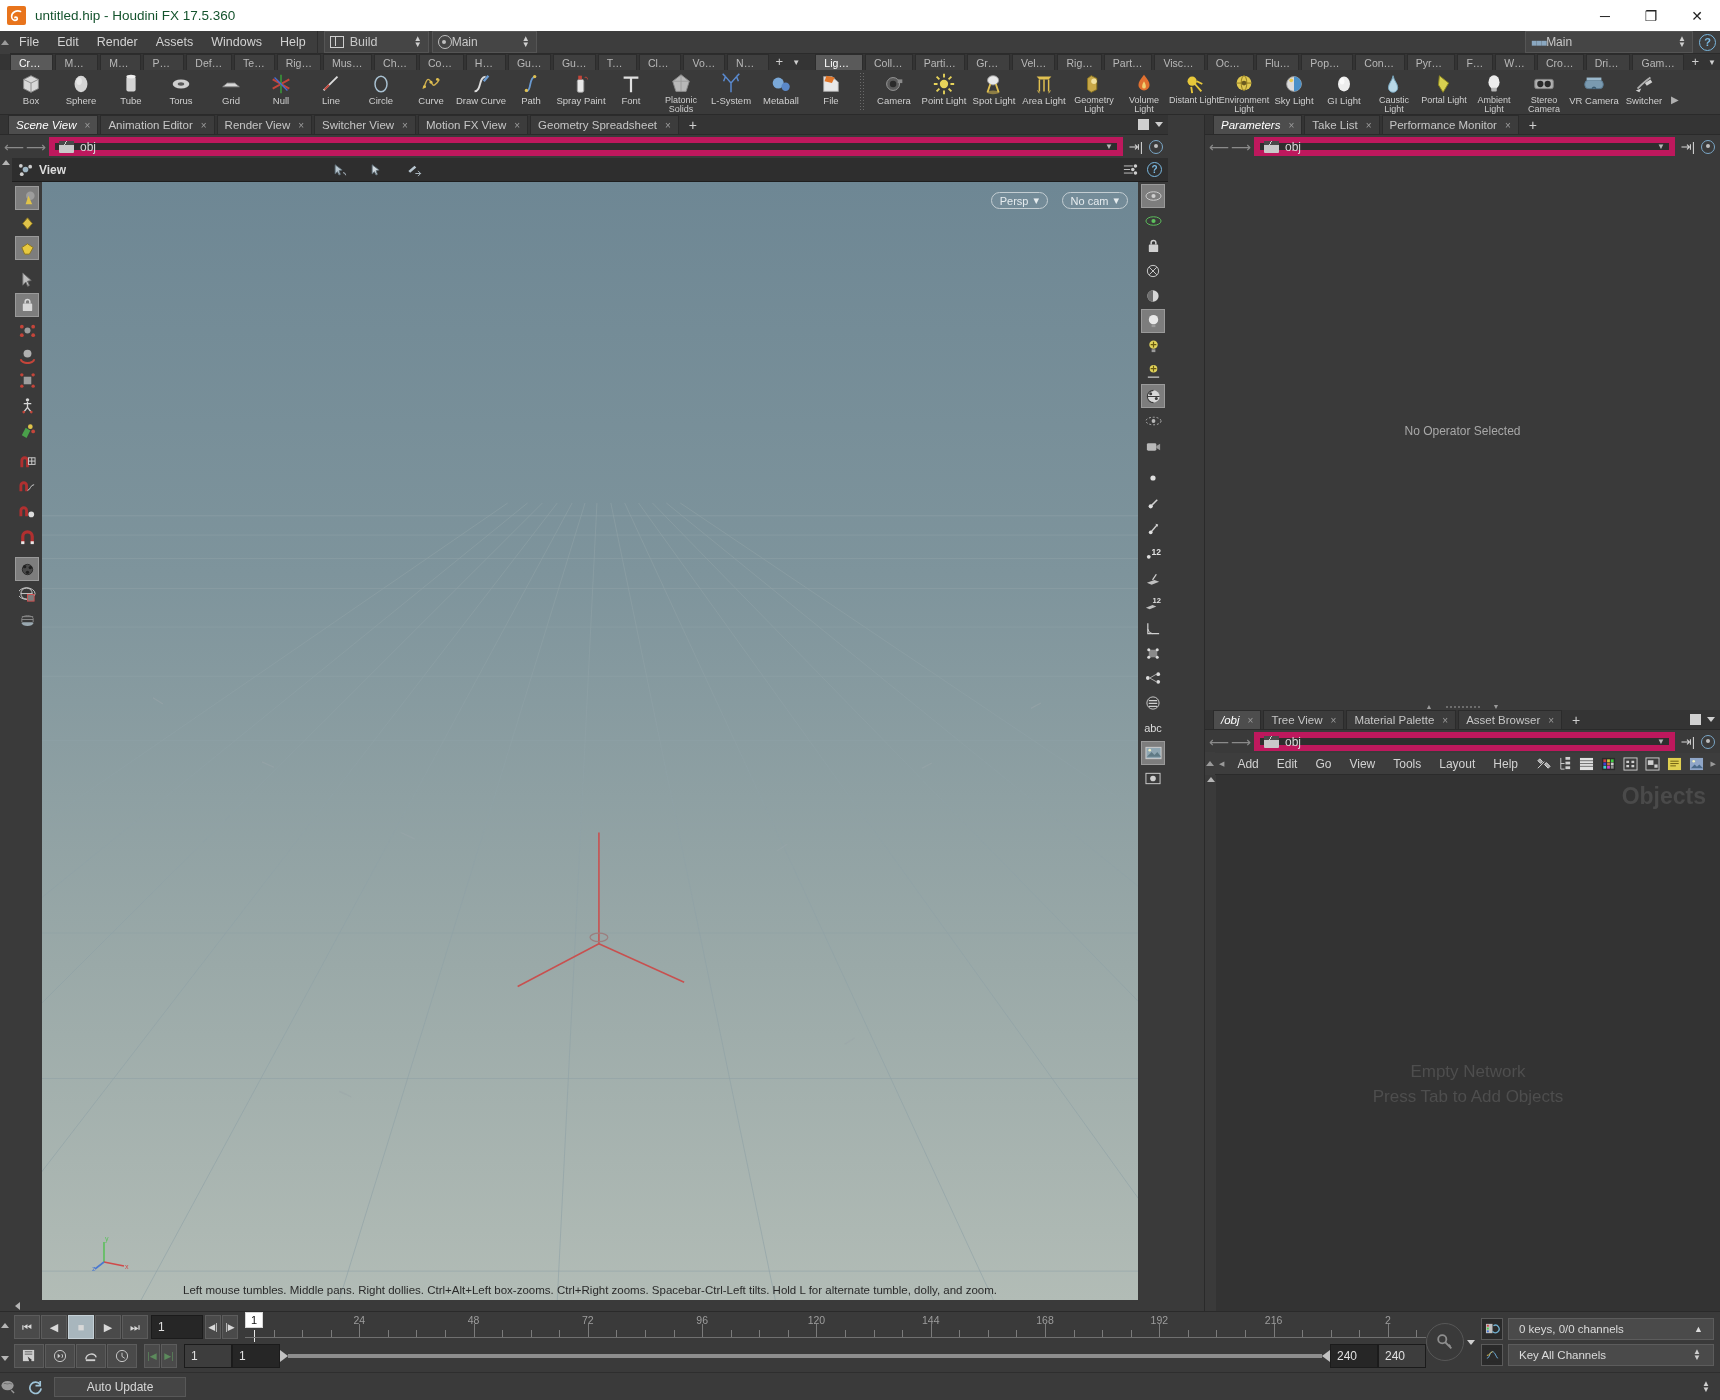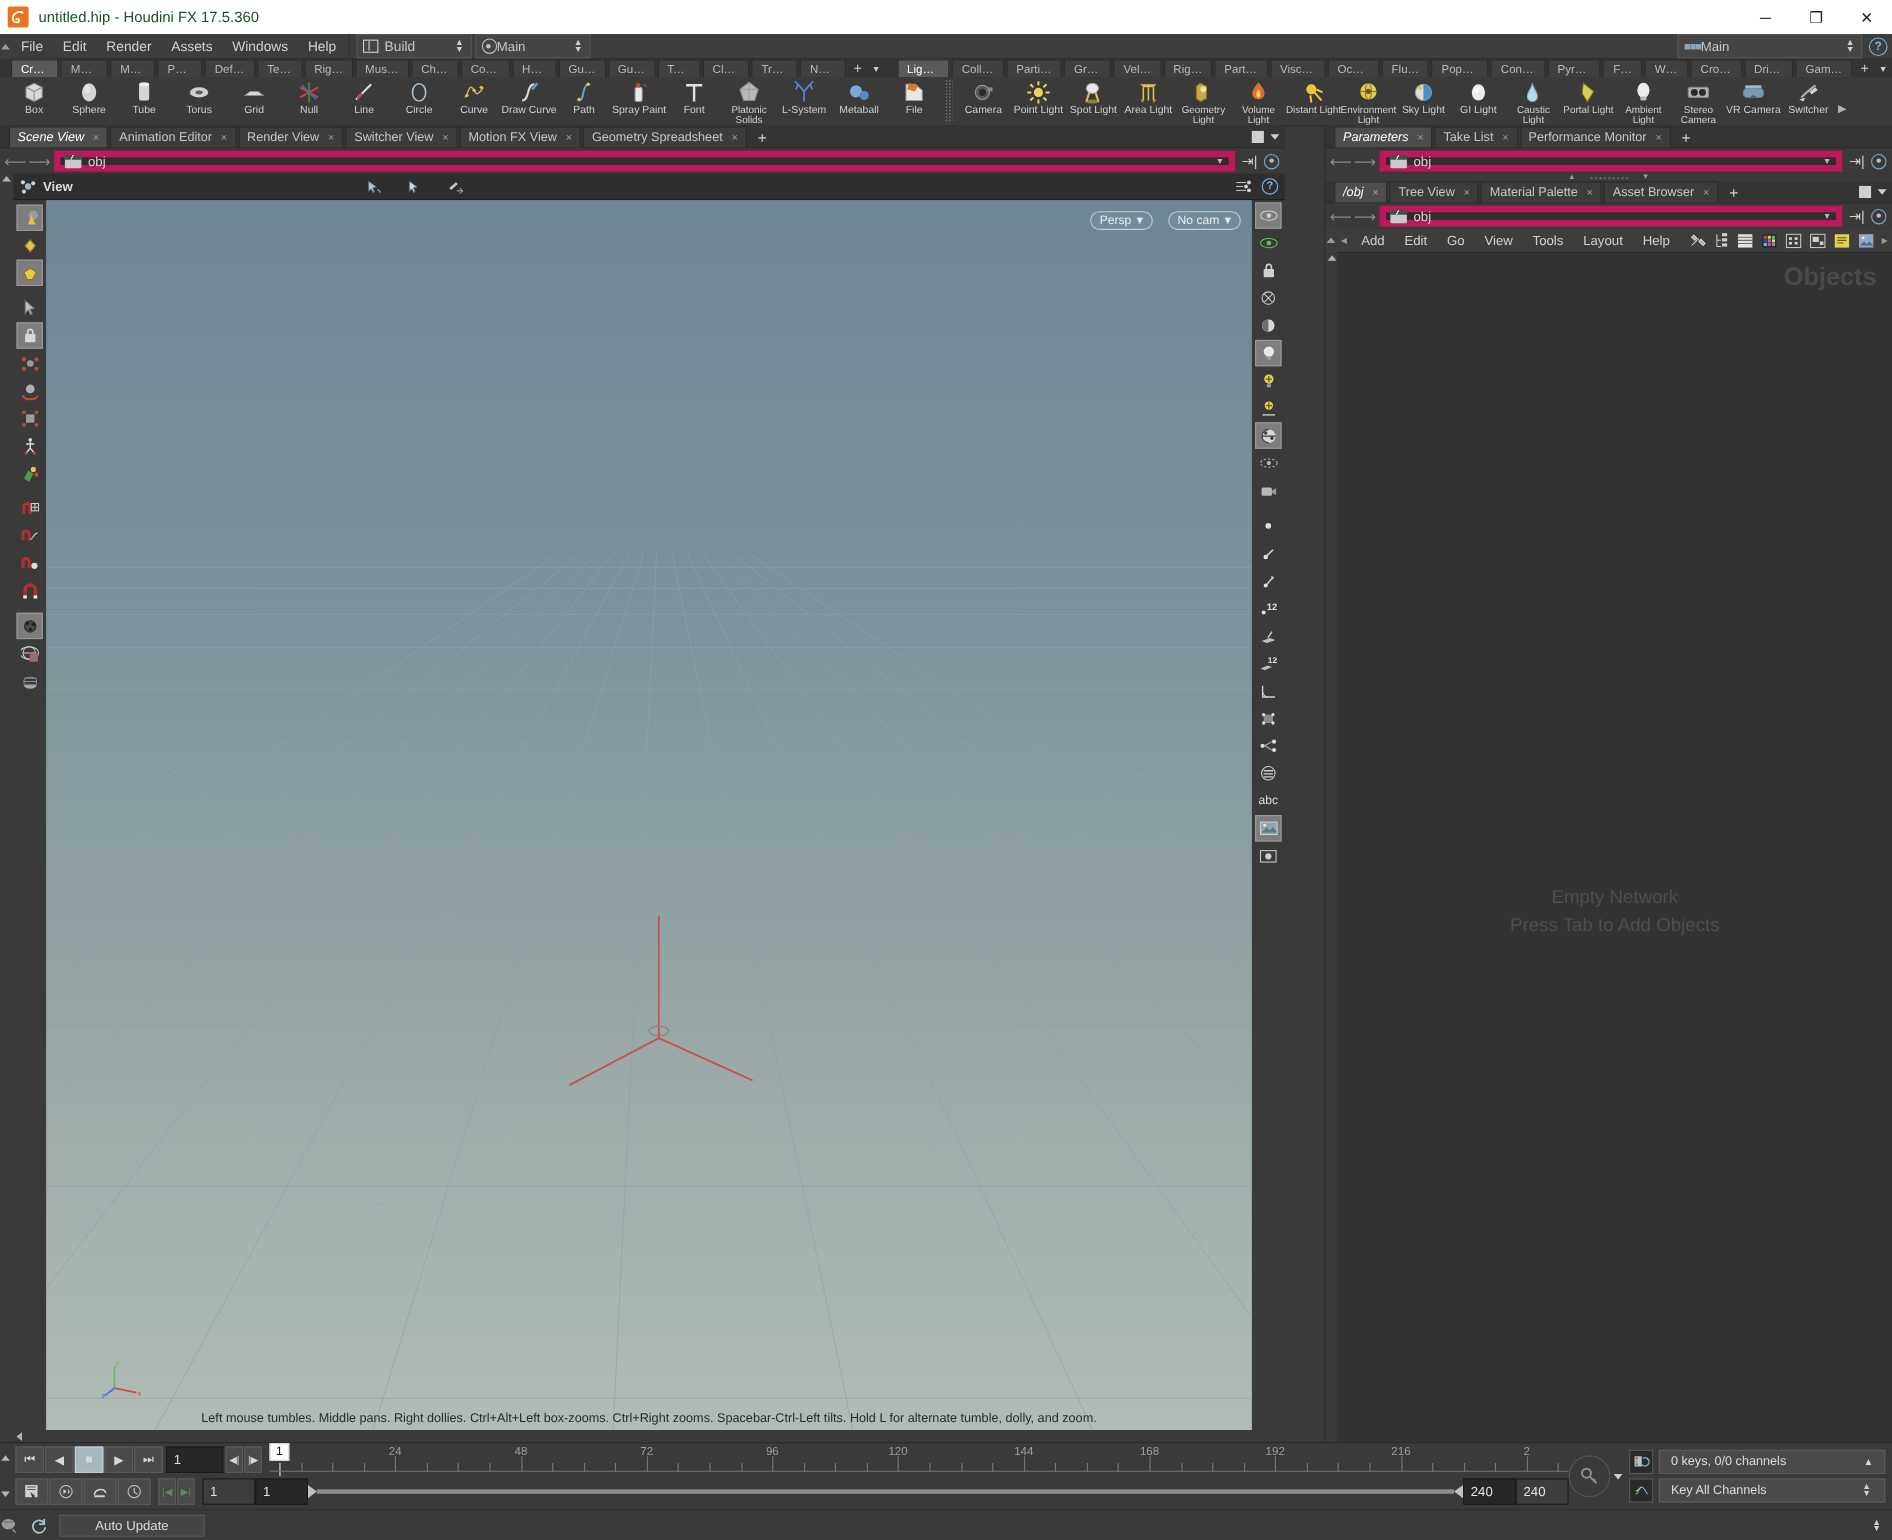--- a/index.html
+++ b/index.html
@@ -230,21 +230,21 @@
         <div class="sh-tab">Text...</div>
         <div class="sh-tab">Riggi...</div>
         <div class="sh-tab">Muscles</div>
         <div class="sh-tab">Char...</div>
         <div class="sh-tab">Cons...</div>
         <div class="sh-tab">Hair...</div>
         <div class="sh-tab">Guid...</div>
         <div class="sh-tab">Guid...</div>
         <div class="sh-tab">Terr...</div>
         <div class="sh-tab">Clou...</div>
-        <div class="sh-tab">Tree...</div>
+        <div class="sh-tab">Volu...</div>
         <div class="sh-tab">New...</div>
         <div class="sh-plus">+</div>
         <div class="sh-caret">▼</div>
         <div style="width: 14px;"></div>
         <div class="sh-tab active">Lights...</div>
         <div class="sh-tab">Collisi...</div>
         <div class="sh-tab">Particles</div>
         <div class="sh-tab">Grains</div>
         <div class="sh-tab">Vellum</div>
         <div class="sh-tab">Rigid...</div>
@@ -1064,20 +1064,23 @@
         <div class="arrow-btn">⟶</div>
         <div class="path-field">
           <span class="slate-ico"></span>
           <span class="txt">obj</span>
           <span class="pf-caret">▼</span>
         </div>
         <div class="pin-ico">⇥|</div>
         <div class="circ-ico" style="border-color:#7aa7c7;"></div>
       </div>
 
+      <div class="rp-content" style="height:545px;flex:none;">
+        <div class="rp-msg">No Operator Selected</div>
+      </div>
 
       <div class="splitter">
         <span class="sp-caret">▲</span>
         <span class="sp-dots"></span>
         <span class="sp-caret">▼</span>
       </div>
 
       <div class="panetabs" id="netPaneTabs">
           <div class="pt active">
             <span style="font-style: italic;">/obj</span>

